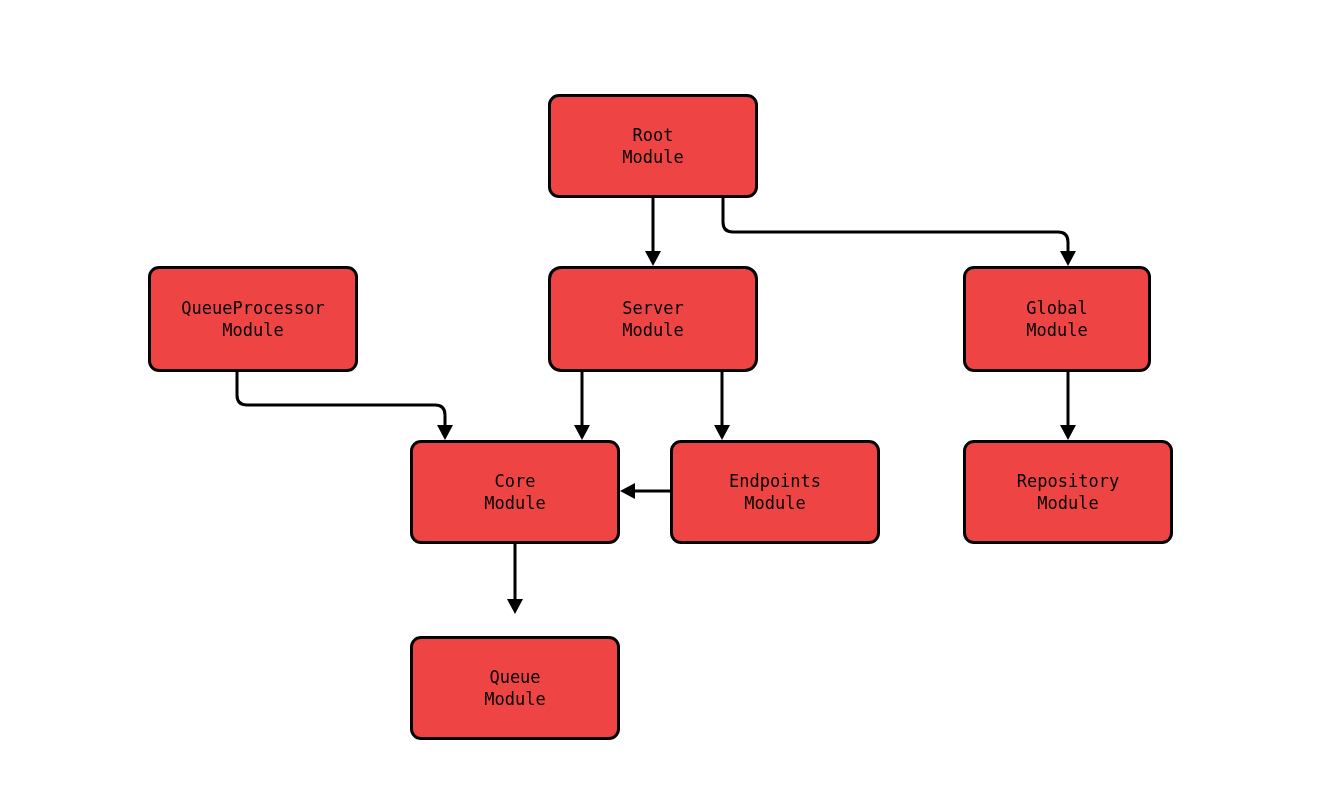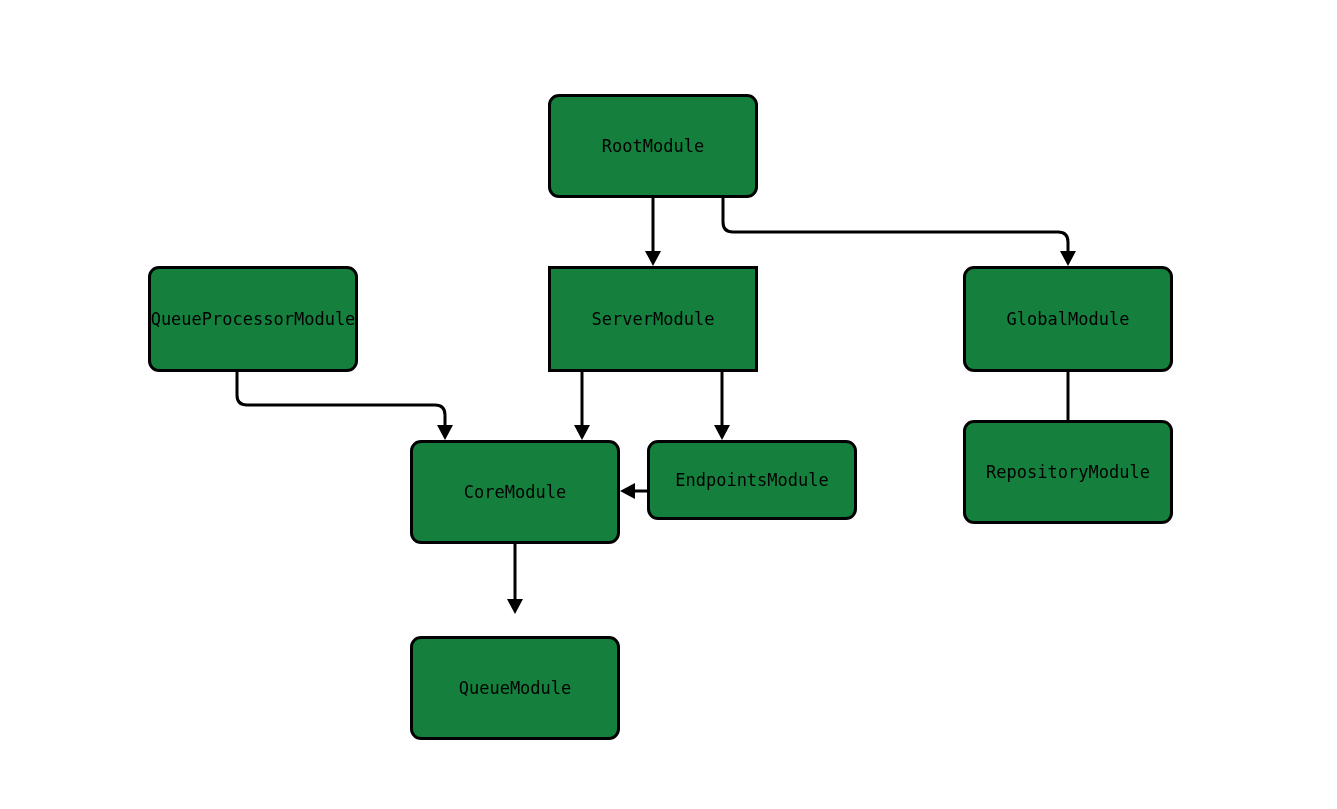--- a/index.html
+++ b/index.html
@@ -20,23 +20,23 @@
     left: 0;
     top: 0;
     width: 1337px;
     height: 809px;
   }
   .node {
     position: absolute;
     box-sizing: border-box;
     border: 3px solid #000000;
     border-radius: 11px;
-    background: #15803d;
+    background: #ef4444;
     display: flex;
-    flex-direction: row;
+    flex-direction: column;
     align-items: center;
     justify-content: center;
     z-index: 2;
   }
   .node-label {
     font-family: "DejaVu Sans Mono", "Liberation Mono", monospace;
     font-size: 17px;
     line-height: 22px;
     color: #000000;
     text-align: center;
@@ -74,37 +74,37 @@
 
   <div id="node-layer">
       <div class="node" style="left: 548px; top: 94px; width: 210px; height: 104px; border-radius: 11px; border-width: 3px; border-color: rgb(0, 0, 0);">
         <div class="node-label" style="color: rgb(0, 0, 0);">Root</div>
         <div class="node-label" style="color: rgb(0, 0, 0);">Module</div>
       </div>
       <div class="node" style="left: 148px; top: 266px; width: 210px; height: 106px; border-radius: 11px; border-width: 3px; border-color: rgb(0, 0, 0);">
         <div class="node-label" style="color: rgb(0, 0, 0);">QueueProcessor</div>
         <div class="node-label" style="color: rgb(0, 0, 0);">Module</div>
       </div>
-      <div class="node" style="left: 548px; top: 266px; width: 210px; height: 106px; border-radius: 0; border-width: 3px; border-color: rgb(0, 0, 0);">
+      <div class="node" style="left: 548px; top: 266px; width: 210px; height: 106px; border-radius: 13px; border-width: 3px; border-color: rgb(0, 0, 0);">
         <div class="node-label" style="color: rgb(0, 0, 0);">Server</div>
         <div class="node-label" style="color: rgb(0, 0, 0);">Module</div>
       </div>
-      <div class="node" style="left: 963px; top: 266px; width: 210px; height: 106px; border-radius: 11px; border-width: 3px; border-color: rgb(0, 0, 0);">
+      <div class="node" style="left: 963px; top: 266px; width: 188px; height: 106px; border-radius: 11px; border-width: 3px; border-color: rgb(0, 0, 0);">
         <div class="node-label" style="color: rgb(0, 0, 0);">Global</div>
         <div class="node-label" style="color: rgb(0, 0, 0);">Module</div>
       </div>
       <div class="node" style="left: 410px; top: 440px; width: 210px; height: 104px; border-radius: 11px; border-width: 3px; border-color: rgb(0, 0, 0);">
         <div class="node-label" style="color: rgb(0, 0, 0);">Core</div>
         <div class="node-label" style="color: rgb(0, 0, 0);">Module</div>
       </div>
-      <div class="node" style="left: 647px; top: 440px; width: 210px; height: 80px; border-radius: 11px; border-width: 3px; border-color: rgb(0, 0, 0);">
+      <div class="node" style="left: 670px; top: 440px; width: 210px; height: 104px; border-radius: 11px; border-width: 3px; border-color: rgb(0, 0, 0);">
         <div class="node-label" style="color: rgb(0, 0, 0);">Endpoints</div>
         <div class="node-label" style="color: rgb(0, 0, 0);">Module</div>
       </div>
-      <div class="node" style="left: 963px; top: 420px; width: 210px; height: 104px; border-radius: 11px; border-width: 3px; border-color: rgb(0, 0, 0);">
+      <div class="node" style="left: 963px; top: 440px; width: 210px; height: 104px; border-radius: 11px; border-width: 3px; border-color: rgb(0, 0, 0);">
         <div class="node-label" style="color: rgb(0, 0, 0);">Repository</div>
         <div class="node-label" style="color: rgb(0, 0, 0);">Module</div>
       </div>
       <div class="node" style="left: 410px; top: 636px; width: 210px; height: 104px; border-radius: 11px; border-width: 3px; border-color: rgb(0, 0, 0);">
         <div class="node-label" style="color: rgb(0, 0, 0);">Queue</div>
         <div class="node-label" style="color: rgb(0, 0, 0);">Module</div>
       </div>
     </div>
 
 </div>

